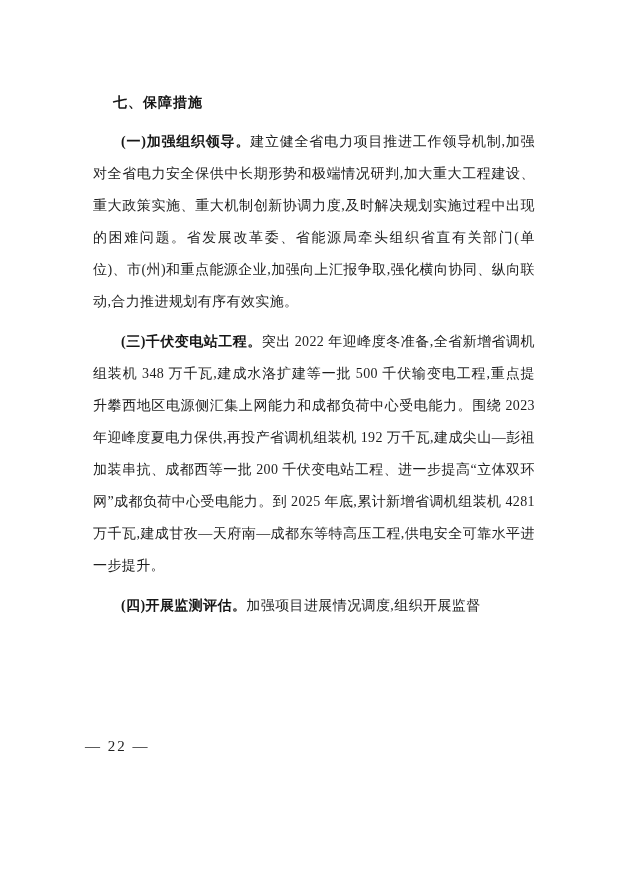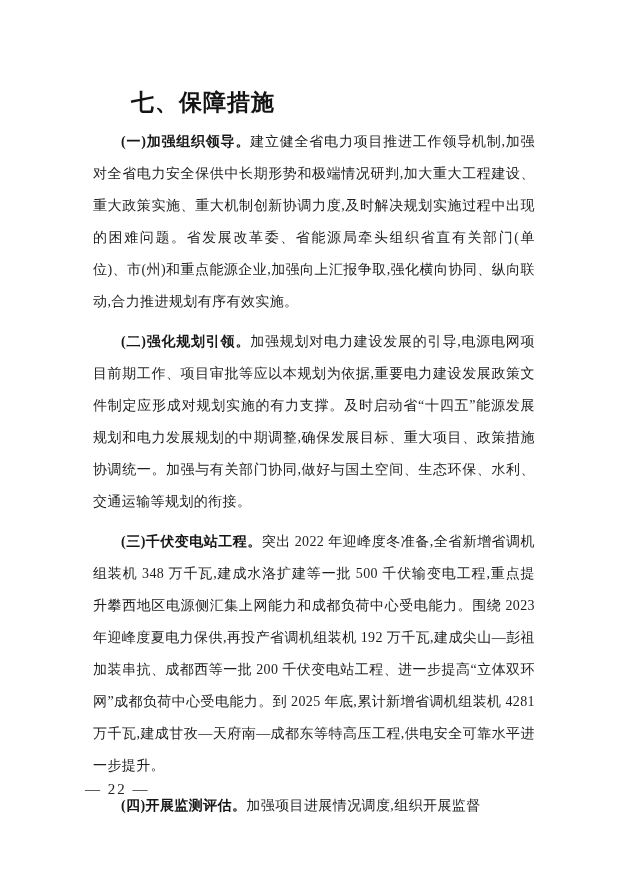--- a/index.html
+++ b/index.html
@@ -20,57 +20,56 @@
     position: absolute;
     left: 85px;
     top: 86px;
     width: 458px;
   }
   .heading {
     margin: 0;
     text-indent: 2em;
     font-family: "Liberation Sans", sans-serif;
     font-weight: bold;
-    font-size: 23px;
+    font-size: 14px;
     line-height: 32px;
     letter-spacing: 1px;
     color: #141414;
   }
   .para {
     margin: 8px;
     text-indent: 2em;
     font-size: 14px;
     line-height: 32px;
     text-align: justify;
     letter-spacing: 0.4px;
   }
   .lead {
     font-weight: bold;
     color: #161616;
   }
   .page-number {
     position: absolute;
     left: 85px;
-    top: 778px;
+    top: 735px;
     font-size: 15px;
     line-height: 22px;
     letter-spacing: 2px;
     color: #222222;
   }
 </style>
 </head>
 <body>
 
 <div class="page">
   <div class="content">
     <h2 class="heading">七、保障措施</h2>
 
     <p class="para"><span class="lead">(一)加强组织领导。</span><span>建立健全省电力项目推进工作领导机制,加强对全省电力安全保供中长期形势和极端情况研判,加大重大工程建设、重大政策实施、重大机制创新协调力度,及时解决规划实施过程中出现的困难问题。省发展改革委、省能源局牵头组织省直有关部门(单位)、市(州)和重点能源企业,加强向上汇报争取,强化横向协同、纵向联动,合力推进规划有序有效实施。</span></p>
 
-    <p class="para"><span class="lead">(二)强化规划引领。</span><span>加强规划对电力建设发展的引导,电源电网项目前期工作、项目审批等应以本规划为依据,重要电力建设发展政策文件制定应形成对规划实施的有力支撑。及时启动省“十四五”能源发展规划和电力发展规划的中期调整,确保发展目标、重大项目、政策措施协调统一。加强与有关部门协同,做好与国土空间、生态环保、水利、交通运输等规划的衔接。</span></p>
 
     <p class="para"><span class="lead">(三)千伏变电站工程。</span><span>突出 2022 年迎峰度冬准备,全省新增省调机组装机 348 万千瓦,建成水洛扩建等一批 500 千伏输变电工程,重点提升攀西地区电源侧汇集上网能力和成都负荷中心受电能力。围绕 2023 年迎峰度夏电力保供,再投产省调机组装机 192 万千瓦,建成尖山—彭祖加装串抗、成都西等一批 200 千伏变电站工程、进一步提高“立体双环网”成都负荷中心受电能力。到 2025 年底,累计新增省调机组装机 4281 万千瓦,建成甘孜—天府南—成都东等特高压工程,供电安全可靠水平进一步提升。</span></p>
 
     <p class="para"><span class="lead">(四)开展监测评估。</span><span>加强项目进展情况调度,组织开展监督</span></p>
   </div>
 
   <div class="page-number">— 22 —</div>
 </div>
 
 </body></html>

